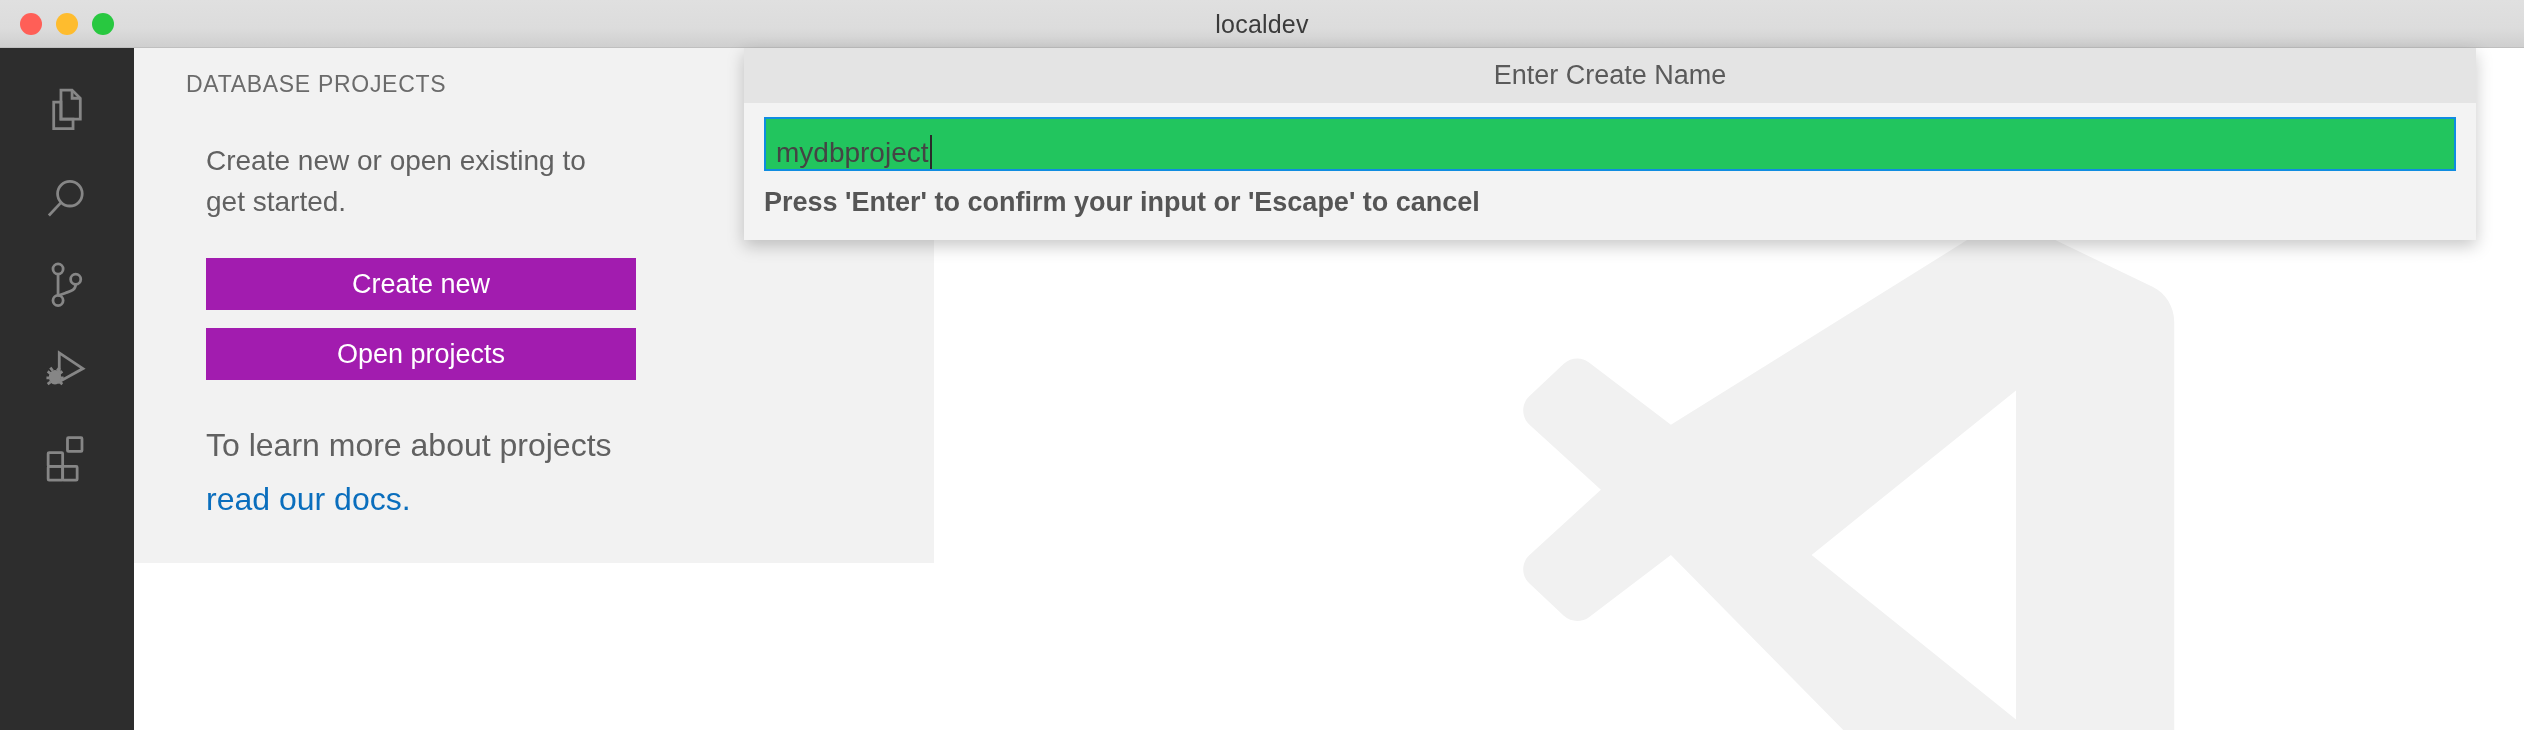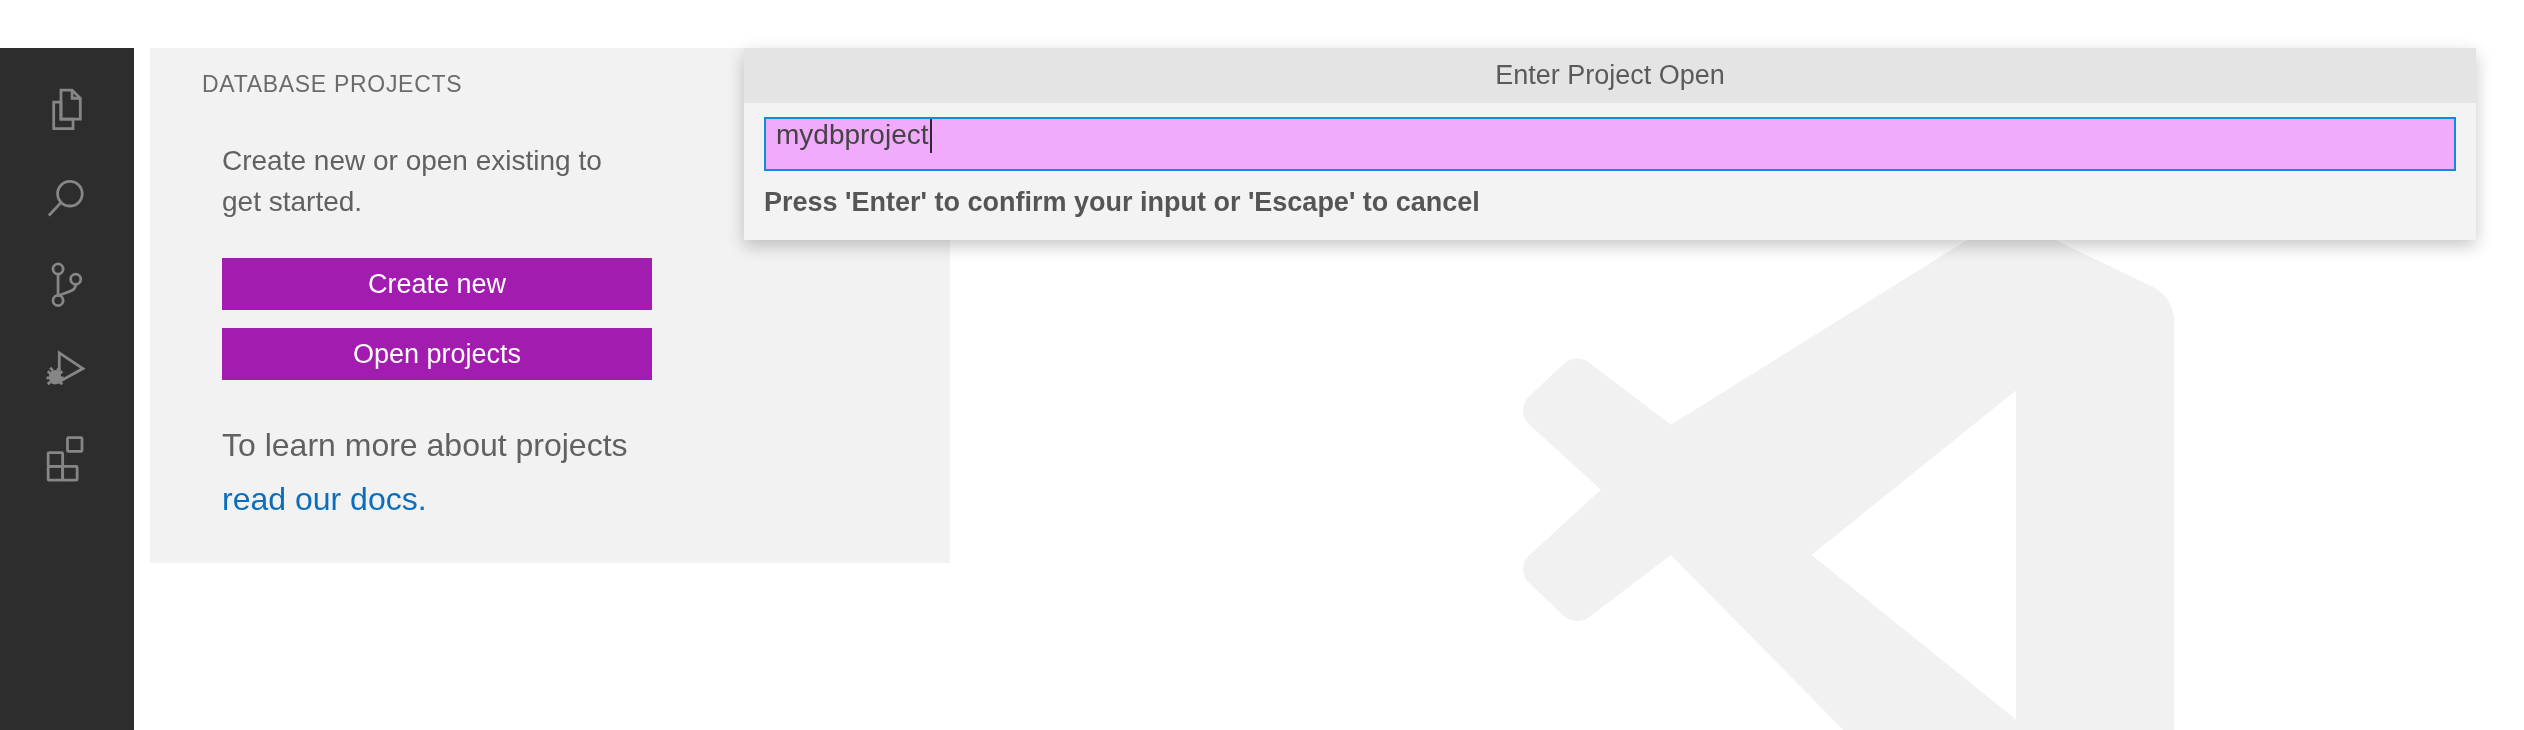--- a/index.html
+++ b/index.html
@@ -78,21 +78,20 @@
   .act-item svg { display: block; }
 
   
   .sidebar {
     position: absolute;
     left: 134px; top: 48px;
     width: 800px; height: 515px;
     background: #f2f2f2;
     z-index: 15;
     overflow: hidden;
-    margin-left: 16px;
   }
   .sb-header {
     position: relative;
     height: 72px;
     display: flex;
     align-items: center;
     padding: 0 0 0 52px;
   }
   .sb-title {
     font-size: 23px;
@@ -188,29 +187,29 @@
   .dlg-title {
     font-size: 27px;
     color: #5a5a5a;
   }
   .dlg-inputwrap {
     padding: 14px 20px 0 20px;
   }
   .dlg-input {
     width: 100%;
     height: 54px;
-    background: #f0abfc;
+    background: #22c55e;
     border: 2px solid #0f8ce0;
     outline: none;
     font-family: inherit;
     font-size: 28px;
     color: #444444;
     padding: 0 10px;
     display: flex;
-    align-items: flex-start;
+    align-items: flex-end;
   }
   .dlg-input-text { position: relative; white-space: pre; }
   .caret {
     display: inline-block;
     width: 2px;
     height: 34px;
     background: #2a2a2a;
     vertical-align: middle;
     margin-left: 1px;
   }
@@ -219,20 +218,28 @@
     color: #555555;
     padding: 16px 20px 22px 20px;
     font-weight: bold;
   }
 </style>
 </head>
 <body>
 
 <div id="app">
 
+  <div class="titlebar">
+    <div class="traffic-lights">
+      <span class="tl-dot tl-close"></span>
+      <span class="tl-dot tl-min"></span>
+      <span class="tl-dot tl-max"></span>
+    </div>
+    <div class="window-title">localdev</div>
+  </div>
 
   <div class="activitybar">
 
     <div class="act-item">
       <span>
         <svg width="58" height="58" viewBox="0 0 24 24" fill="none" stroke="#868686" stroke-width="1.15">
           <path d="M9.5 2.5h4.6l3.4 3.4v8.6h-8z"></path>
           <path d="M14.1 2.5v3.4h3.4"></path>
           <path d="M6.5 7.5h3v7h5v4h-8z"></path>
         </svg>
@@ -324,21 +331,21 @@
   <div class="editor">
     <span class="watermark">
       <svg width="700" height="700" viewBox="0 0 100 100" fill="#f1f1f1">
         <path d="M75.2 3.6 93.5 12.4c1.9 0.9 3.1 2.9 3.1 5.0v65.2c0 2.1-1.2 4.1-3.1 5.0l-18.3 8.8c-2.3 1.1-5.0 0.6-6.7-1.2L24.7 50.7 13.0 59.6c-1.1 0.8-2.6 0.7-3.6-0.2L4.5 54.8c-1.2-1.1-1.2-3.0 0-4.1l10.2-9.3L4.5 32.1c-1.2-1.1-1.2-3.0 0-4.1l4.9-4.6c1.0-0.9 2.5-1.0 3.6-0.2l11.7 8.9L68.5 4.8c1.7-1.8 4.4-2.3 6.7-1.2zM74.0 27.2 44.8 50.7l29.2 23.5V27.2z"></path>
       </svg>
     </span>
   </div>
 
   <div class="dialog">
     <div class="dlg-header">
-      <span class="dlg-title">Enter Project Open</span>
+      <span class="dlg-title">Enter Create Name</span>
     </div>
     <div class="dlg-inputwrap">
       <div class="dlg-input">
         <span class="dlg-input-text" title="">mydbproject</span>
           <span class="caret"></span>
       </div>
     </div>
     <div class="dlg-hint">Press 'Enter' to confirm your input or 'Escape' to cancel</div>
   </div>
 

